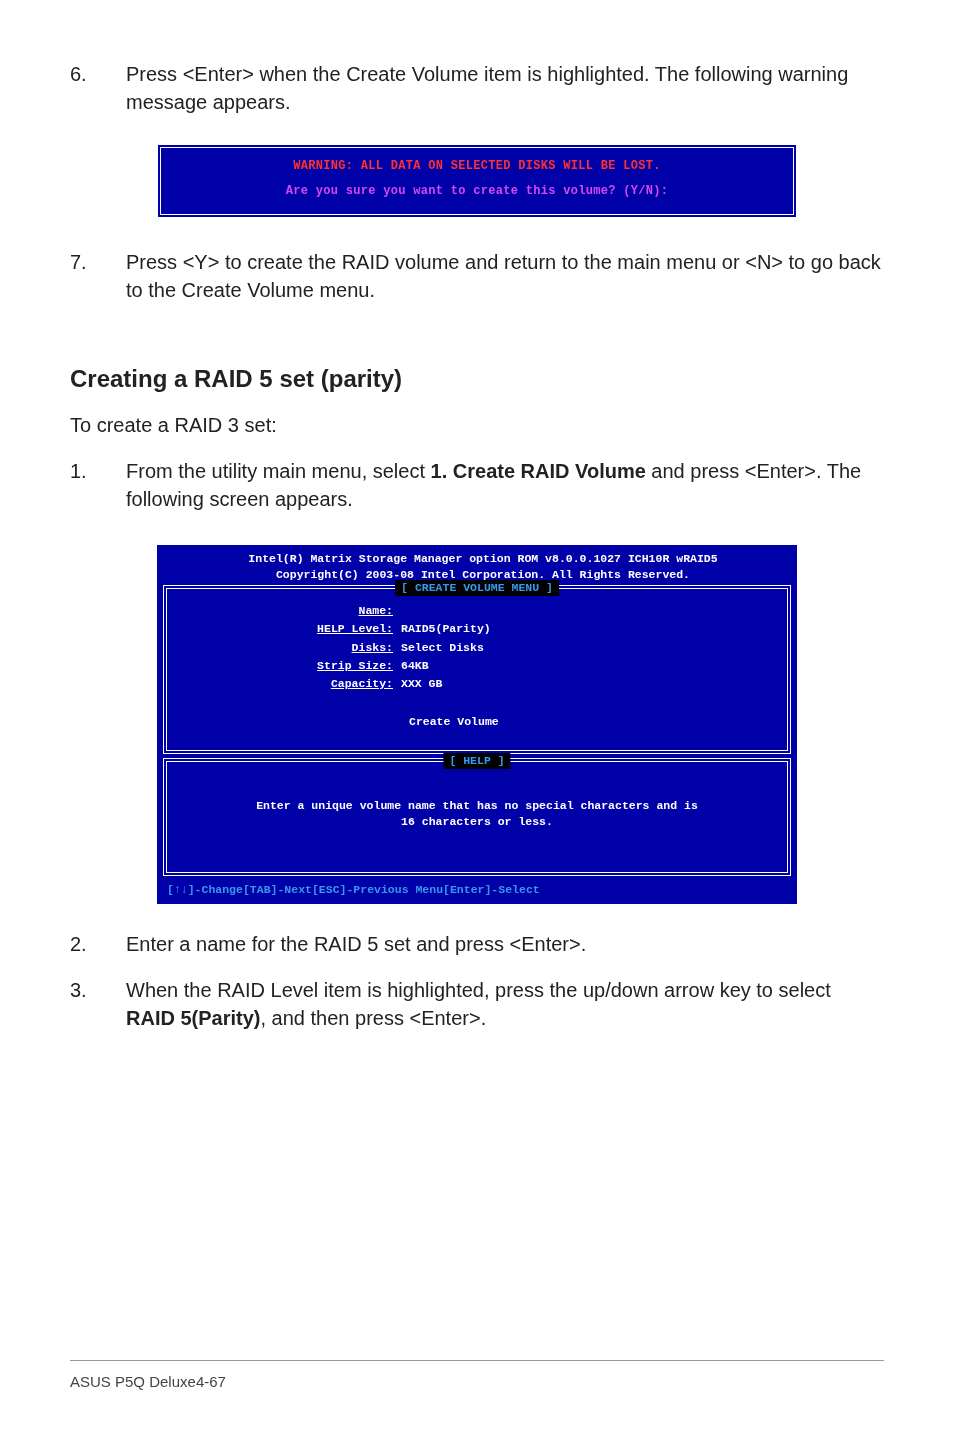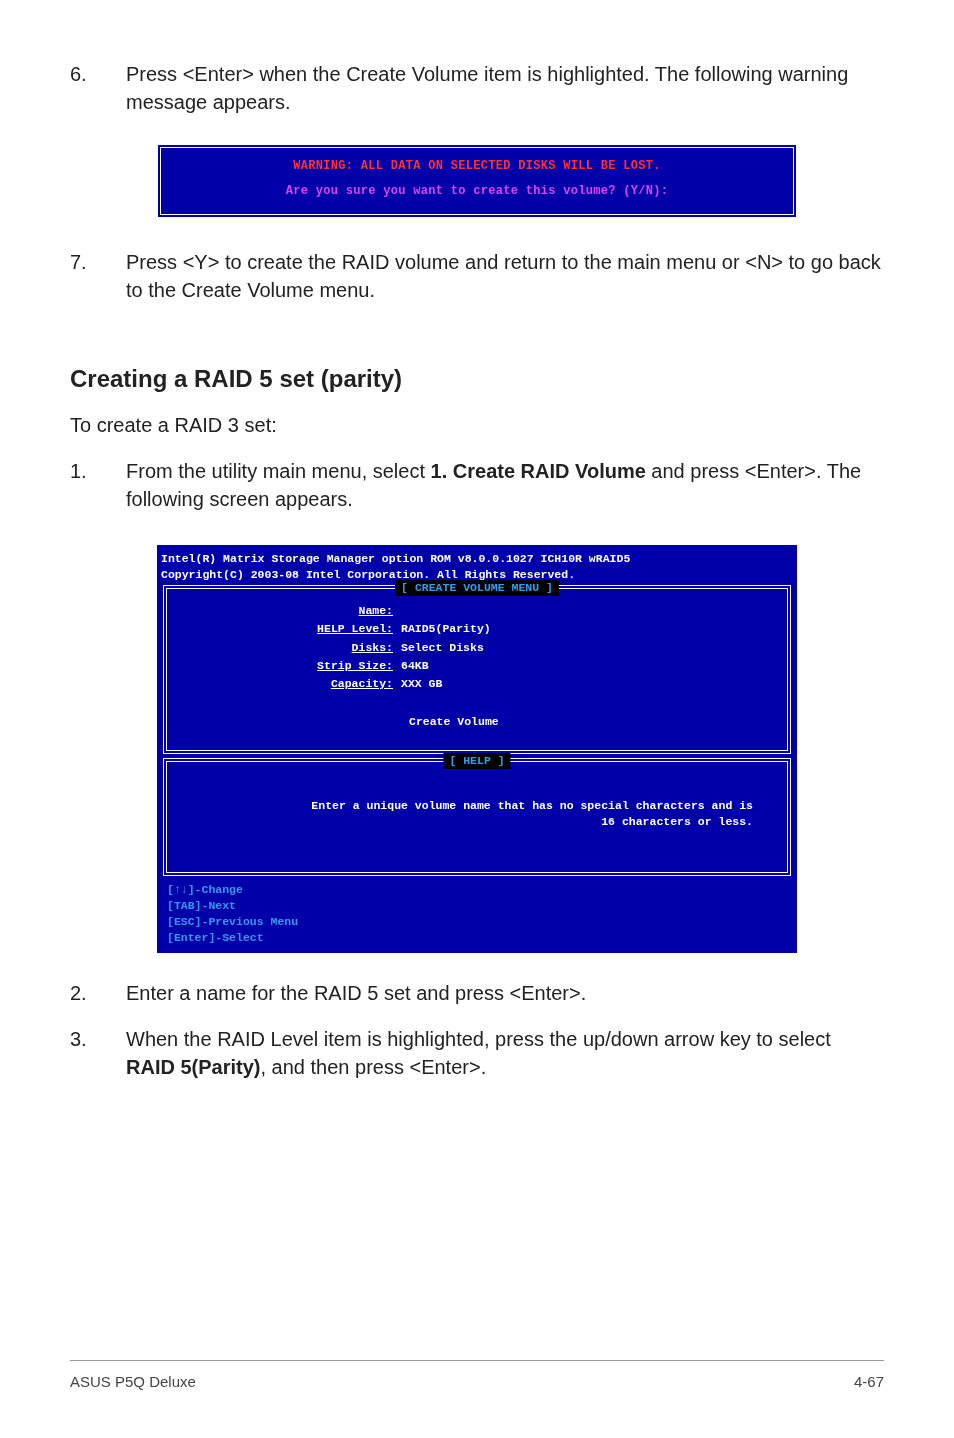--- a/index.html
+++ b/index.html
@@ -37,21 +37,21 @@
 
   .util {
     width: 640px;
     margin: 14px auto 26px auto;
     background: #0000a8;
     color: #ffffff;
     font-family: "Courier New", monospace;
     font-size: 11.5px;
     font-weight: bold;
   }
-  .util .titlebar { text-align: left; padding: 6px 4px 2px 4px; }
+  .util .titlebar { text-align: center; padding: 6px 4px 2px 4px; margin-left: 12px; }
   .util .titlebar .line { display: block; }
   .util .panel {
     border: 4px double #ffffff;
     margin: 0 6px 4px 6px;
     position: relative;
     padding: 14px 14px 20px 14px;
   }
   .util .panel .panel-title {
     position: absolute;
     top: -9px;
@@ -60,40 +60,37 @@
     background: #000000;
     color: #3898ec;
     padding: 0 6px;
     white-space: nowrap;
   }
   .util .row { display: flex; margin-bottom: 2px; }
   .util .row .label { width: 220px; text-align: right; padding-right: 8px; text-decoration: underline; }
   .util .row .val { flex: 1; text-align: left; }
   .util .row .val .hl { background: #d0d0d0; color: #000; padding: 0 2px; }
   .util .create-vol { text-align: left; padding-left: 228px; margin-top: 22px; }
-  .util .help-text { text-align: right; padding: 22px 20px; line-height: 1.4; }
+  .util .help-text { text-align: center; padding: 22px 20px; line-height: 1.4; }
   .util .statusbar {
     display: flex;
     justify-content: flex-start;
     color: #3898ec;
     padding: 2px 10px 6px 10px;
-    flex-direction: column;
   }
   .util .statusbar span { white-space: nowrap; }
 
   .footer {
     position: absolute;
     left: 70px; right: 70px; bottom: 46px;
     border-top: 1px solid #9a9a9a;
     padding-top: 10px;
     display: flex;
-    justify-content: space-between;
     font-size: 15px;
     color: #444;
-    gap: 40px;
   }
   strong { font-weight: bold; }
 </style>
 </head>
 <body>
 
 <div class="ol-item">
   <div class="ol-num">6.</div>
   <div class="ol-text">Press &lt;Enter&gt; when the Create Volume item is highlighted. The following warning message appears.</div>
 </div>

